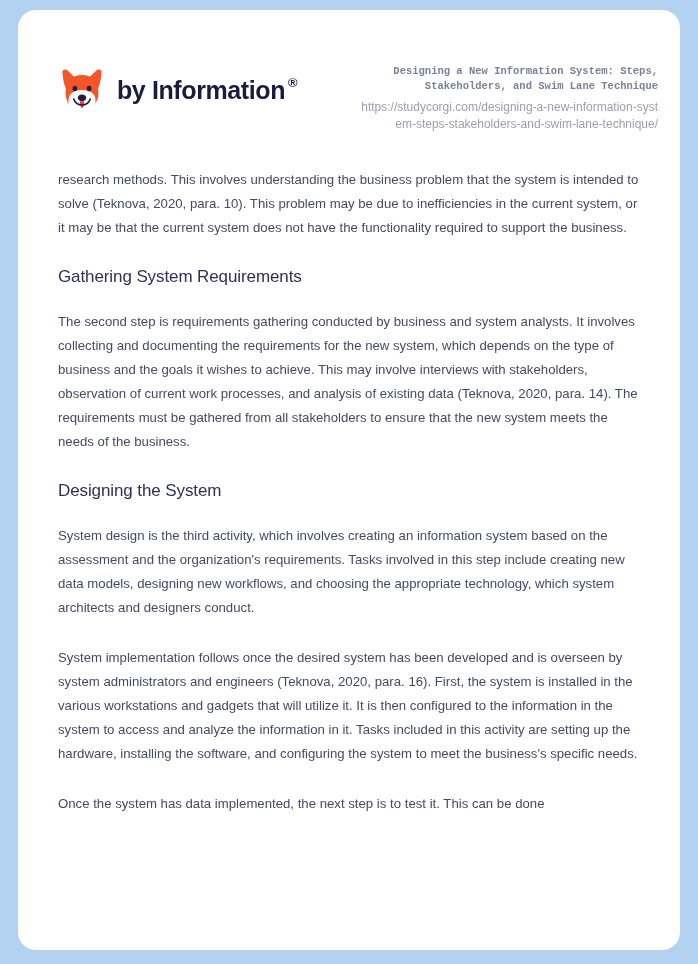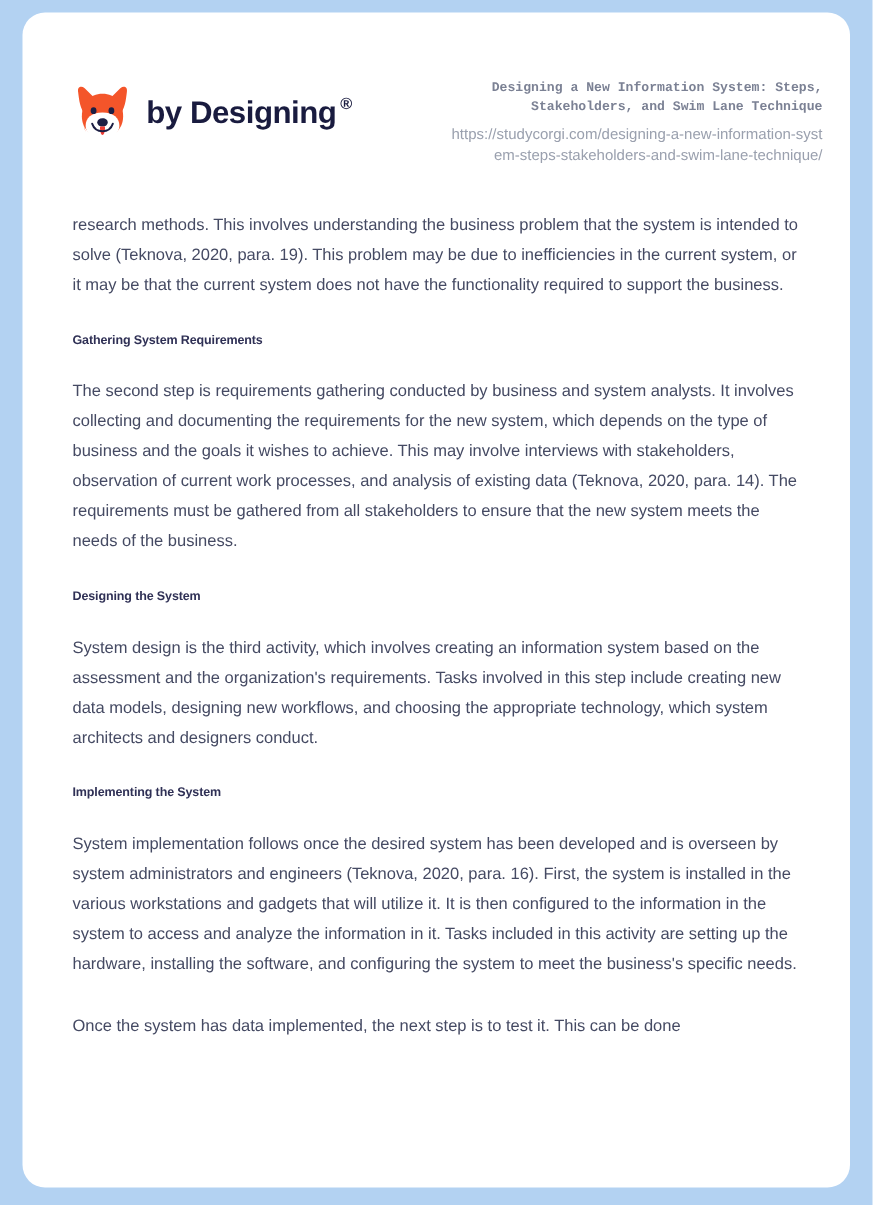--- a/index.html
+++ b/index.html
@@ -92,22 +92,22 @@
   }
   .article p {
     color: #454a63;
     font-size: 13.2px;
     line-height: 1.82;
     margin: 0 0 26px 0;
     text-align: left;
   }
   .article h2 {
     color: #2f3055;
-    font-size: 10px;
-    font-weight: bold;
+    font-size: 17px;
+    font-weight: normal;
     line-height: 1.3;
     margin: 0 0 22px 0;
     letter-spacing: -0.1px;
   }
   .article .sec {
     margin: 0;
   }
   .article .sec + .sec {
     margin-top: 16px;
   }
@@ -137,48 +137,47 @@
         <ellipse cx="22.5" cy="30" rx="3.1" ry="3.6" fill="#1d1f44"></ellipse>
         <ellipse cx="41.5" cy="30" rx="3.1" ry="3.6" fill="#1d1f44"></ellipse>
 
         <path d="M32 38 C35.4 38 37.6 40 37.6 42.3 C37.6 45 35 47 32 47 C29 47 26.4 45 26.4 42.3 C26.4 40 28.6 38 32 38 Z" fill="#1d1f44"></path>
 
         <path d="M29.3 47 L34.7 47 C34.7 52 33.8 56 32 56 C30.2 56 29.3 52 29.3 47 Z" fill="#ef3b33"></path>
 
         <path d="M21 44 C23 50 27 52 32 52 C37 52 41 50 43 44" fill="none" stroke="#1d1f44" stroke-width="2.2" stroke-linecap="round"></path>
       </svg>
       <div class="brand-wordmark">
-        <span>by Designing</span>
+        <span>by Information</span>
         <span class="brand-reg">®</span>
       </div>
     </div>
 
     <div class="doc-meta">
       <p class="doc-title">Designing a New Information System: Steps, Stakeholders, and Swim Lane Technique</p>
       <p class="doc-url">https://studycorgi.com/designing-a-new-information-system-steps-stakeholders-and-swim-lane-technique/</p>
     </div>
 
   </div>
 
   <div class="article">
 
-    <p>research methods. This involves understanding the business problem that the system is intended to solve (Teknova, 2020, para. 19). This problem may be due to inefficiencies in the current system, or it may be that the current system does not have the functionality required to support the business.</p>
+    <p>research methods. This involves understanding the business problem that the system is intended to solve (Teknova, 2020, para. 10). This problem may be due to inefficiencies in the current system, or it may be that the current system does not have the functionality required to support the business.</p>
 
     <div class="sec">
       <h2>Gathering System Requirements</h2>
       <p>The second step is requirements gathering conducted by business and system analysts. It involves collecting and documenting the requirements for the new system, which depends on the type of business and the goals it wishes to achieve. This may involve interviews with stakeholders, observation of current work processes, and analysis of existing data (Teknova, 2020, para. 14). The requirements must be gathered from all stakeholders to ensure that the new system meets the needs of the business.</p>
     </div>
 
     <div class="sec">
       <h2>Designing the System</h2>
       <p>System design is the third activity, which involves creating an information system based on the assessment and the organization's requirements. Tasks involved in this step include creating new data models, designing new workflows, and choosing the appropriate technology, which system architects and designers conduct.</p>
     </div>
 
     <div class="sec">
-      <h2>Implementing the System</h2>
       <p>System implementation follows once the desired system has been developed and is overseen by system administrators and engineers (Teknova, 2020, para. 16). First, the system is installed in the various workstations and gadgets that will utilize it. It is then configured to the information in the system to access and analyze the information in it. Tasks included in this activity are setting up the hardware, installing the software, and configuring the system to meet the business's specific needs.</p>
     </div>
 
     <div class="sec">
       <p class="last">Once the system has data implemented, the next step is to test it. This can be done</p>
     </div>
 
   </div>
 
 </div>

